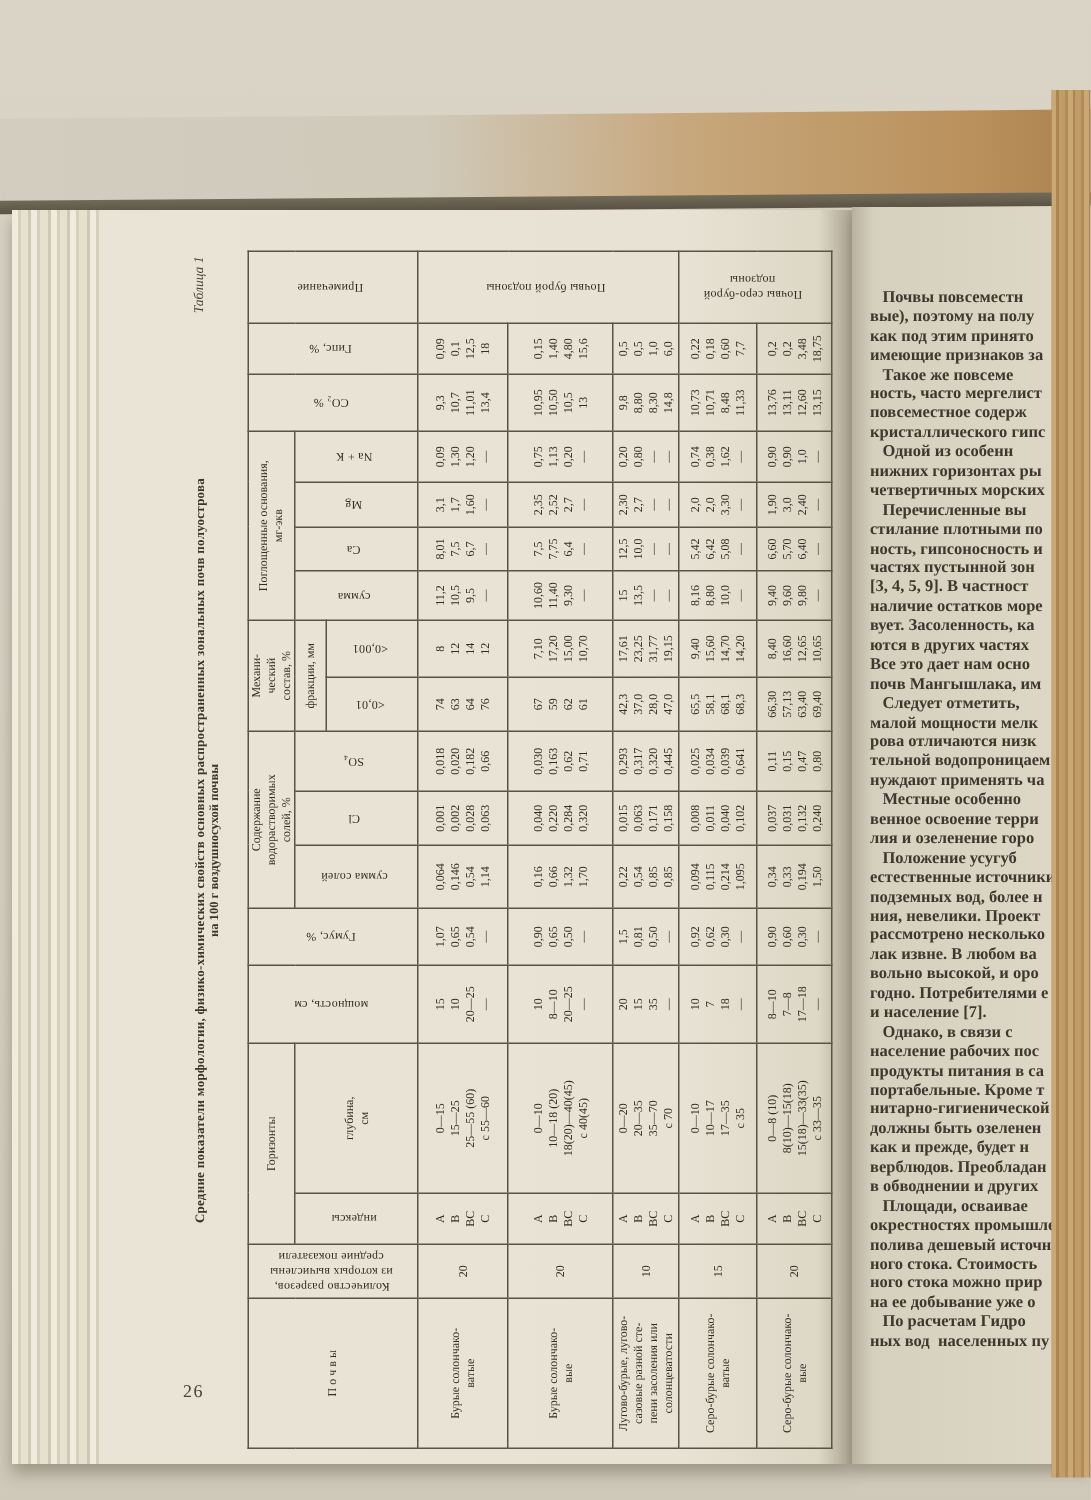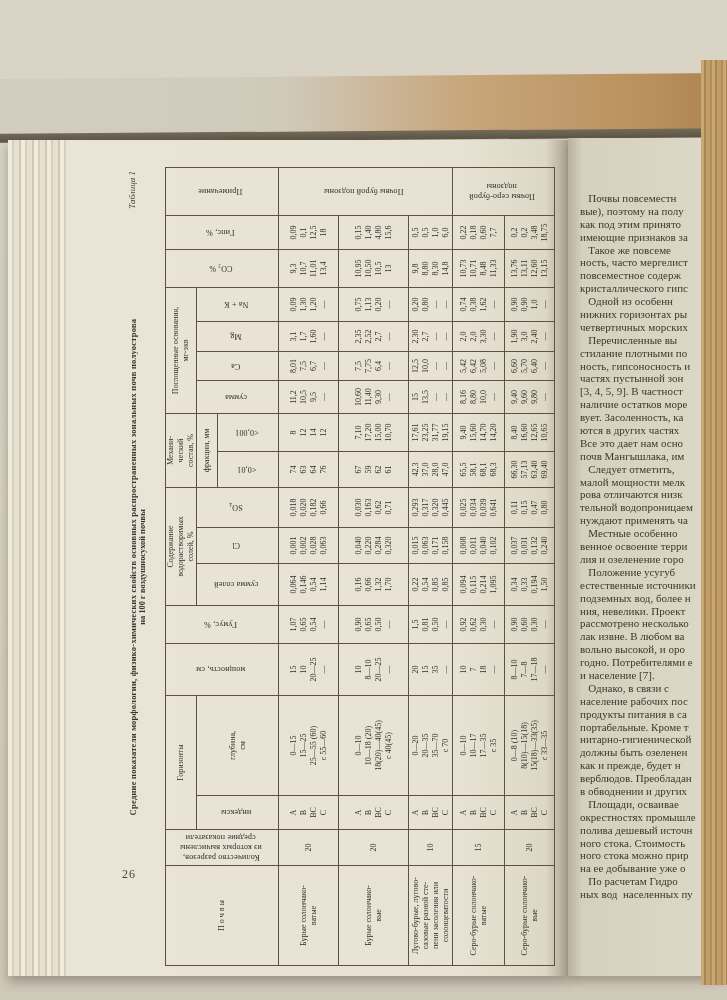--- a/index.html
+++ b/index.html
@@ -21,21 +21,21 @@
     background:linear-gradient(90deg,#e9e4d5 0%,#e7e2d3 80%,#ddd7c6 96%,#cdc6b4 100%);
     box-shadow:0 6px 10px rgba(60,52,38,.35);}
   .edge-strips{position:absolute;left:0;top:0;width:58px;height:100%;
     background:repeating-linear-gradient(90deg,#f0ebdc 0 4px,#d6cfbd 4px 6px,#e6e0cf 6px 11px,#cfc8b6 11px 13px);}
   .gutter-shadow{position:absolute;right:0;top:0;width:22px;height:100%;
     background:linear-gradient(90deg,rgba(90,80,60,0) 0%,rgba(90,80,60,.28) 100%);}
 
   
   .right-page{position:absolute;left:568px;top:138px;width:159px;height:838px;
     background:linear-gradient(90deg,#b9b19e 0%,#d6d0bf 9%,#ded8c7 100%);
-    box-shadow:0 6px 8px rgba(60,52,38,.3);}
+    box-shadow:0 6px 8px rgba(60,52,38,.3);font-weight:bold;}
   .rp-text{position:absolute;left:12px;top:54px;width:150px;overflow:hidden;
     font-size:11px;line-height:12.9px;color:#3e382e;white-space:pre;}
   .rp-text .line{height:12.9px;overflow:hidden;}
 
   
   .table-wrap{position:absolute;left:128px;top:168px;width:440px;height:798px;z-index:5;}
   .reading{position:absolute;left:0;top:798px;width:798px;height:440px;transform-origin:0 0;transform:rotate(-90deg);color:#332d24;}
   .titlebar{position:absolute;left:0;top:0;width:798px;}
   .t-line1{font-size:8.6px;letter-spacing:.2px;text-align:center;white-space:nowrap;font-weight:bold;color:#3a332a;}
   .t-line2{font-size:8.4px;text-align:center;font-weight:bold;color:#3a332a;}
@@ -43,21 +43,21 @@
 
   table.grid{position:absolute;left:0;top:37px;width:798px;border-collapse:collapse;table-layout:fixed;}
   table.grid th,table.grid td{border:1px solid #5b5243;padding:0 1px;font-weight:normal;
     font-size:8px;line-height:1.25;text-align:center;vertical-align:middle;white-space:pre-line;color:#332d24;}
   table.grid{border:1.5px solid #4e463a;}
   .vt{writing-mode:vertical-rl;transform:rotate(180deg);display:inline-block;white-space:pre-line;line-height:1.25;letter-spacing:.2px;max-height:120px;}
   td.rowlabel{text-align:left;vertical-align:top;padding:2px 2px;font-size:8px;line-height:1.25;}
   .hdr{font-size:7.8px;}
   .cell{font-size:8px;}
 
-  .page-num{position:absolute;left:122px;top:867px;font-size:12px;letter-spacing:1px;color:#4a4336;z-index:6;}
+  .page-num{position:absolute;left:122px;top:920px;font-size:12px;letter-spacing:1px;color:#4a4336;z-index:6;}
 </style>
 </head>
 <body>
 
 <div id="photo">
   <div class="cover-band"></div>
   <div class="cover-edge"></div>
 
   <div class="left-page">
     <div class="edge-strips"></div>

